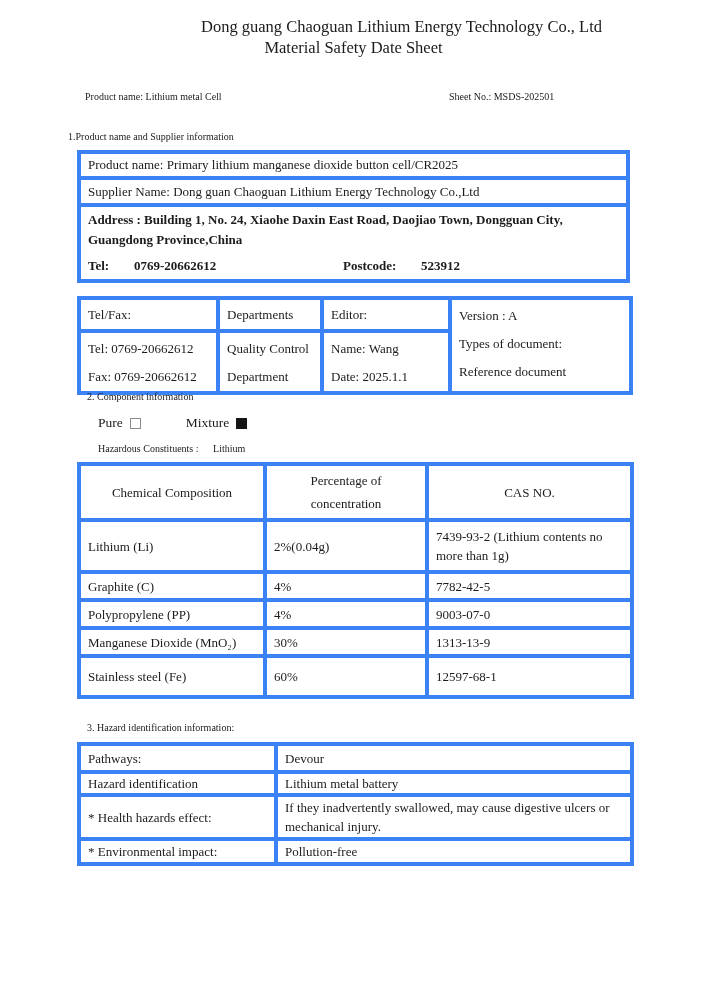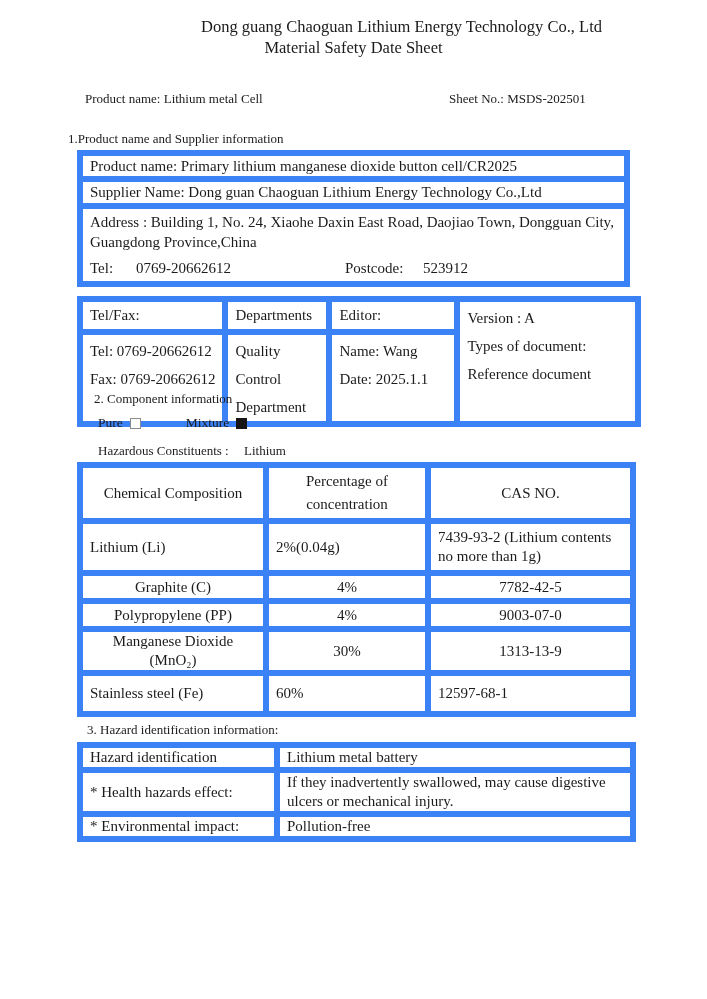--- a/index.html
+++ b/index.html
@@ -7,58 +7,58 @@
     position: relative;
     width: 707px;
     height: 999px;
     background: #ffffff;
     font-family: "Liberation Serif", "DejaVu Serif", serif;
     color: #1b1b1b;
     overflow: hidden;
   }
   .abs { position: absolute; }
   .title-line { left: 0; width: 707px; text-align: center; font-size: 16.5px; white-space: nowrap; }
-  .body-text { font-size: 13px; white-space: nowrap; }
+  .body-text { font-size: 10px; white-space: nowrap; }
 
   table.doc-table {
     position: absolute;
     border-collapse: collapse;
     table-layout: fixed;
   }
   table.doc-table td {
-    border: 6px solid #3b82f6;
-    font-size: 15px;
+    border: 4px solid #3b82f6;
+    font-size: 13px;
     padding: 0 7px;
     vertical-align: middle;
     overflow: hidden;
   }
 
   
   #t1 { left: 77px; top: 150px; width: 553px; }
   #t1 tr.r1 { height: 26px; }
   #t1 tr.r2 { height: 27px; }
   #t1 tr.r3 { height: 61px; }
-  #t1 td.addr-cell { vertical-align: top; padding: 3px 7px; }
+  #t1 td.addr-cell { vertical-align: top; padding: 3px 7px; font-weight: bold; }
   #t1 .addr { line-height: 20px; white-space: normal; }
   #t1 .telline { position: relative; margin-top: 8px; height: 18px; }
   #t1 .telline span { position: absolute; top: 0; white-space: nowrap; }
 
   
   #t2 { left: 77px; top: 296px; }
   #t2 tr.r1 { height: 33px; margin-left: 43px; }
   #t2 tr.r2 { height: 60px; }
   #t2 td.ml { vertical-align: top; padding-top: 2px; border-radius: 9px; }
   #t2 td.ml div { line-height: 28px; white-space: nowrap; }
   #t2 td.ml div.wrapok { white-space: normal; }
 
   
   #t3 { left: 77px; top: 462px; }
   #t3 tr.hr { height: 56px; }
   #t3 tr.r0 { height: 52px; }
-  #t3 tr.rs { height: 28px; text-align: center; }
+  #t3 tr.rs { height: 28px; }
   #t3 tr.rlast { height: 41px; }
   #t3 td.hd { text-align: center; line-height: 23px; }
   #t3 td { line-height: 19px; }
 
   
   #t4 { left: 77px; top: 742px; }
   #t4 tr.h1r { height: 28px; }
   #t4 tr.h2r { height: 18px; }
   #t4 tr.h3r { height: 44px; }
   #t4 tr.h4r { height: 25px; }
@@ -138,21 +138,21 @@
         <div class="wrapok">Quality Control Department</div>
       </td>
       <td class="ml">
         <div>Name: Wang</div>
         <div>Date: 2025.1.1</div>
       </td>
     </tr>
   </tbody>
     </table>
 
-  <div class="abs body-text" style="left:94px; top:391px;">2. Component information</div>
+  <div class="abs body-text" style="left:87px; top:391px;">2. Component information</div>
 
   <div class="abs pureline" style="left:98px; top:415px;">
     <span>Pure</span>
     <span class="cb"></span>
     <span class="mixture-label">Mixture</span>
     <span class="cb filled"></span>
   </div>
 
   <div class="abs body-text" style="left:98px; top:443px;">
     <span>Hazardous Constituents :</span>
@@ -200,20 +200,24 @@
     </table>
 
   <div class="abs body-text" style="left:87px; top:722px;">3. Hazard identification information:</div>
 
   <table id="t4" class="doc-table">
     <colgroup>
         <col style="width:197px">
         <col style="width:356px">
       </colgroup>
     <tbody>
+        <tr class="h1r">
+      <td>Pathways:</td>
+      <td>Devour</td>
+    </tr>
     <tr class="h2r">
       <td>Hazard identification</td>
       <td>Lithium metal battery</td>
     </tr>
     <tr class="h3r">
       <td>* Health hazards effect:</td>
       <td>If they inadvertently swallowed, may cause digestive ulcers or mechanical injury.</td>
     </tr>
     <tr class="h4r">
       <td>* Environmental impact:</td>

